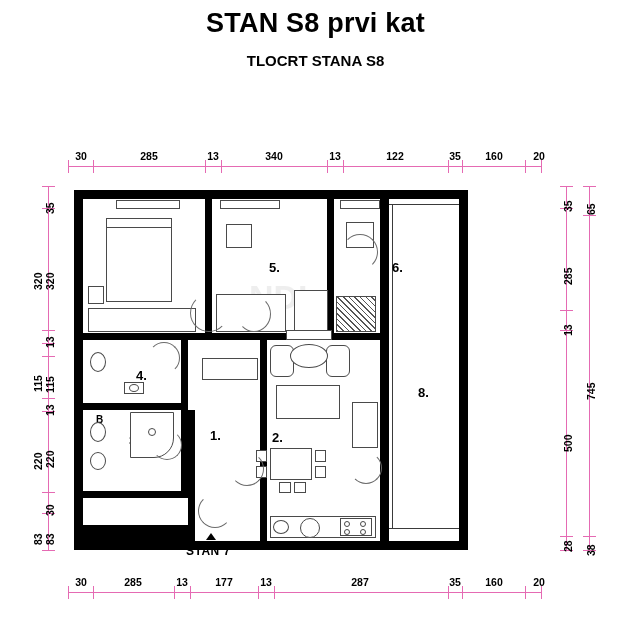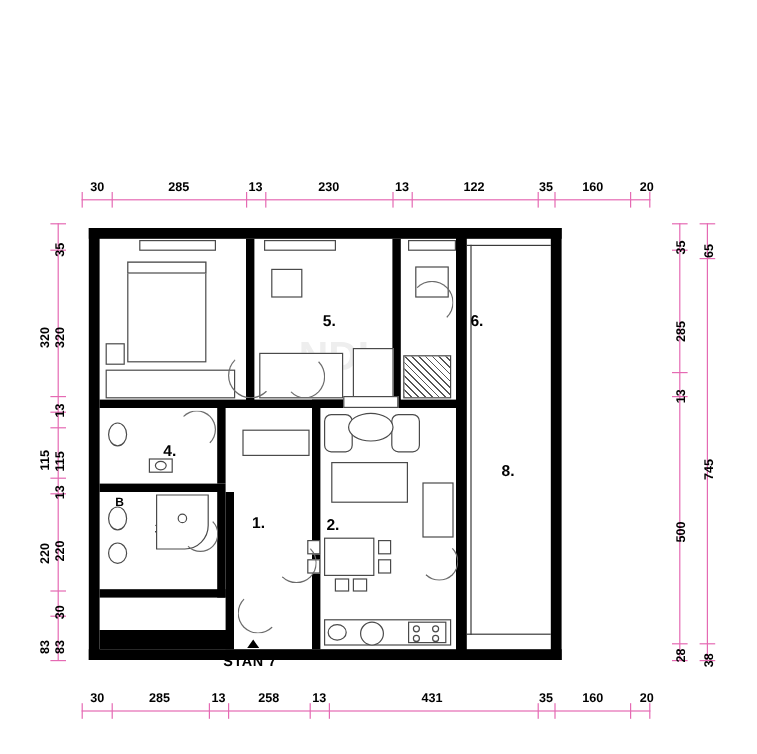--- a/index.html
+++ b/index.html
@@ -140,38 +140,40 @@
     font-size: 34px;
     font-weight: bold;
     user-select: none;
   }
 </style>
 </head>
 <body>
 
 <div id="page">
 
+  <div class="title">STAN S8 prvi kat</div>
+  <div class="subtitle">TLOCRT STANA S8</div>
 
   <div>
     <div class="dimline dim-h" style="left:68px; top:166px; width:474px;"></div>
     <div class="tick" style="left:68px;  top:160px;"></div>
     <div class="tick" style="left:93px;  top:160px;"></div>
     <div class="tick" style="left:205px; top:160px;"></div>
     <div class="tick" style="left:221px; top:160px;"></div>
     <div class="tick" style="left:327px; top:160px;"></div>
     <div class="tick" style="left:343px; top:160px;"></div>
     <div class="tick" style="left:448px; top:160px;"></div>
     <div class="tick" style="left:462px; top:160px;"></div>
     <div class="tick" style="left:525px; top:160px;"></div>
     <div class="tick" style="left:541px; top:160px;"></div>
 
     <div class="dimtext" style="left:66px;  top:150px; width:30px;">30</div>
     <div class="dimtext" style="left:134px; top:150px; width:30px;">285</div>
     <div class="dimtext" style="left:198px; top:150px; width:30px;">13</div>
-    <div class="dimtext" style="left:259px; top:150px; width:30px;">230</div>
+    <div class="dimtext" style="left:259px; top:150px; width:30px;">340</div>
     <div class="dimtext" style="left:320px; top:150px; width:30px;">13</div>
     <div class="dimtext" style="left:380px; top:150px; width:30px;">122</div>
     <div class="dimtext" style="left:440px; top:150px; width:30px;">35</div>
     <div class="dimtext" style="left:479px; top:150px; width:30px;">160</div>
     <div class="dimtext" style="left:524px; top:150px; width:30px;">20</div>
   </div>
 
   <div>
     <div class="dimline dim-h" style="left:68px; top:592px; width:474px;"></div>
     <div class="tick" style="left:68px;  top:586px;"></div>
@@ -181,23 +183,23 @@
     <div class="tick" style="left:258px; top:586px;"></div>
     <div class="tick" style="left:274px; top:586px;"></div>
     <div class="tick" style="left:448px; top:586px;"></div>
     <div class="tick" style="left:462px; top:586px;"></div>
     <div class="tick" style="left:525px; top:586px;"></div>
     <div class="tick" style="left:541px; top:586px;"></div>
 
     <div class="dimtext" style="left:66px;  top:576px; width:30px;">30</div>
     <div class="dimtext" style="left:118px; top:576px; width:30px;">285</div>
     <div class="dimtext" style="left:167px; top:576px; width:30px;">13</div>
-    <div class="dimtext" style="left:209px; top:576px; width:30px;">258</div>
+    <div class="dimtext" style="left:209px; top:576px; width:30px;">177</div>
     <div class="dimtext" style="left:251px; top:576px; width:30px;">13</div>
-    <div class="dimtext" style="left:345px; top:576px; width:30px;">431</div>
+    <div class="dimtext" style="left:345px; top:576px; width:30px;">287</div>
     <div class="dimtext" style="left:440px; top:576px; width:30px;">35</div>
     <div class="dimtext" style="left:479px; top:576px; width:30px;">160</div>
     <div class="dimtext" style="left:524px; top:576px; width:30px;">20</div>
   </div>
 
   <div>
     <div class="dimline dim-v" style="left:48px; top:186px; height:364px;"></div>
     <div class="tick-h" style="left:42px; top:186px;"></div>
     <div class="tick-h" style="left:42px; top:208px;"></div>
     <div class="tick-h" style="left:42px; top:330px;"></div>

